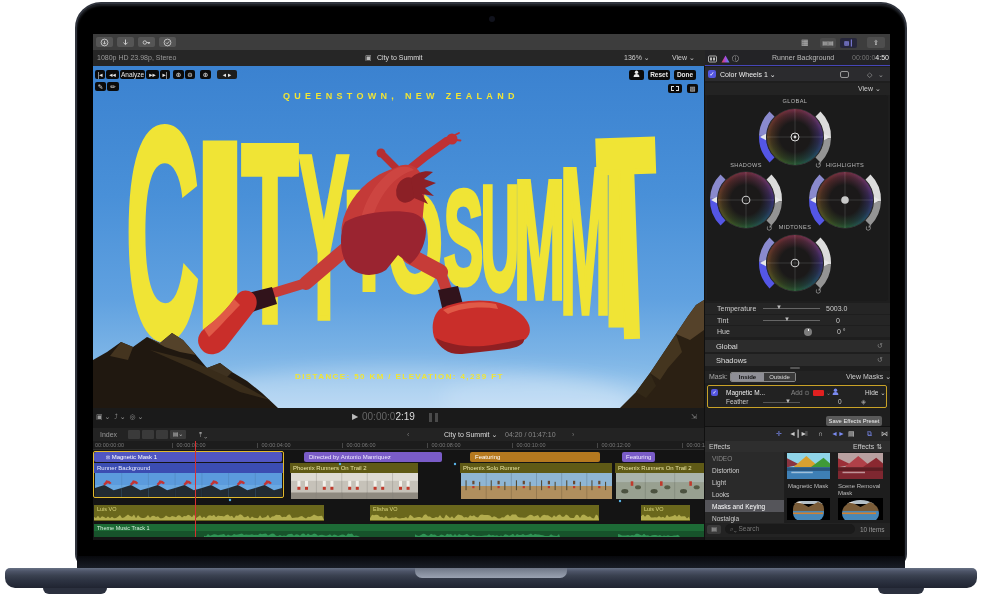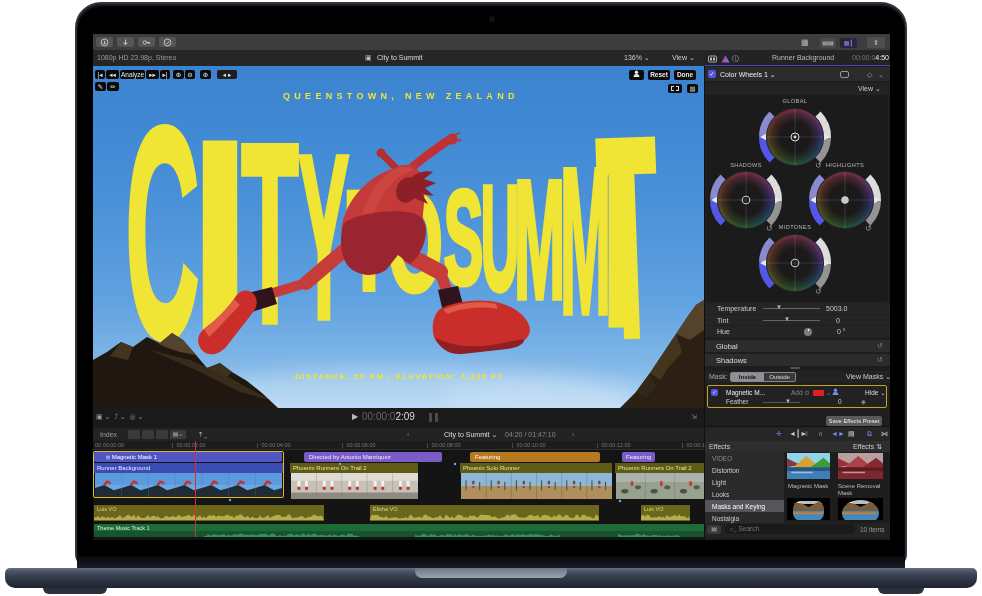--- a/index.html
+++ b/index.html
@@ -76,21 +76,21 @@
             </svg></div>
       <div class="chip" style="left:555px;top:4px;width:22px;height:10px;line-height:10px;font-weight:bold;">Reset</div>
       <div class="chip" style="left:581px;top:4px;width:22px;height:10px;line-height:10px;font-weight:bold;">Done</div>
       <div class="chip" style="left:575px;top:18px;width:14px;height:9px;"><span style="display:inline-block;width:8px;height:5px;border:1px dashed #ddd;margin-top:1.5px;"></span></div>
       <div class="chip" style="left:594px;top:18px;width:11px;height:9px;color:#aaa;">▩</div>
     </div>
 
     <div class="a" style="left:0;top:374px;width:611px;height:20px;background:#1a1a1a;"></div>
     <div class="a t" style="left:3px;top:379px;color:#999;font-size:7px;">▣ ⌄&nbsp;&nbsp;⤴ ⌄&nbsp;&nbsp;◎ ⌄</div>
     <div class="a t" style="left:259px;top:378px;color:#bbb;font-size:8px;">▶</div>
-    <div class="a t" style="left:269px;top:377px;color:#666;font-size:10px;">00:00:0<span style="color:#ddd;">2:09</span></div>
+    <div class="a t" style="left:269px;top:377px;color:#666;font-size:10px;">00:00:0<span style="color:#ddd;">2:19</span></div>
     <div class="a" style="left:336px;top:379px;width:3px;height:9px;background:#4a4a4a;"></div>
     <div class="a" style="left:342px;top:379px;width:3px;height:9px;background:#4a4a4a;"></div>
     <div class="a t" style="left:598px;top:379px;color:#888;font-size:7px;">⇲</div>
 
     <div class="a" style="left:0;top:394px;width:611px;height:13px;background:#232323;"></div>
     <div class="a t" style="left:7px;top:397px;color:#999;font-size:7px;">Index</div>
     <div class="a" style="left:35px;top:396px;width:12px;height:9px;background:#3a3a3a;border-radius:1px;"></div>
     <div class="a" style="left:49px;top:396px;width:12px;height:9px;background:#3a3a3a;border-radius:1px;"></div>
     <div class="a" style="left:63px;top:396px;width:12px;height:9px;background:#3a3a3a;border-radius:1px;"></div>
     <div class="a" style="left:77px;top:396px;width:16px;height:9px;background:#3a3a3a;border-radius:1px;color:#bbb;font-size:6px;line-height:9px;text-align:center;">▤⌄</div>

